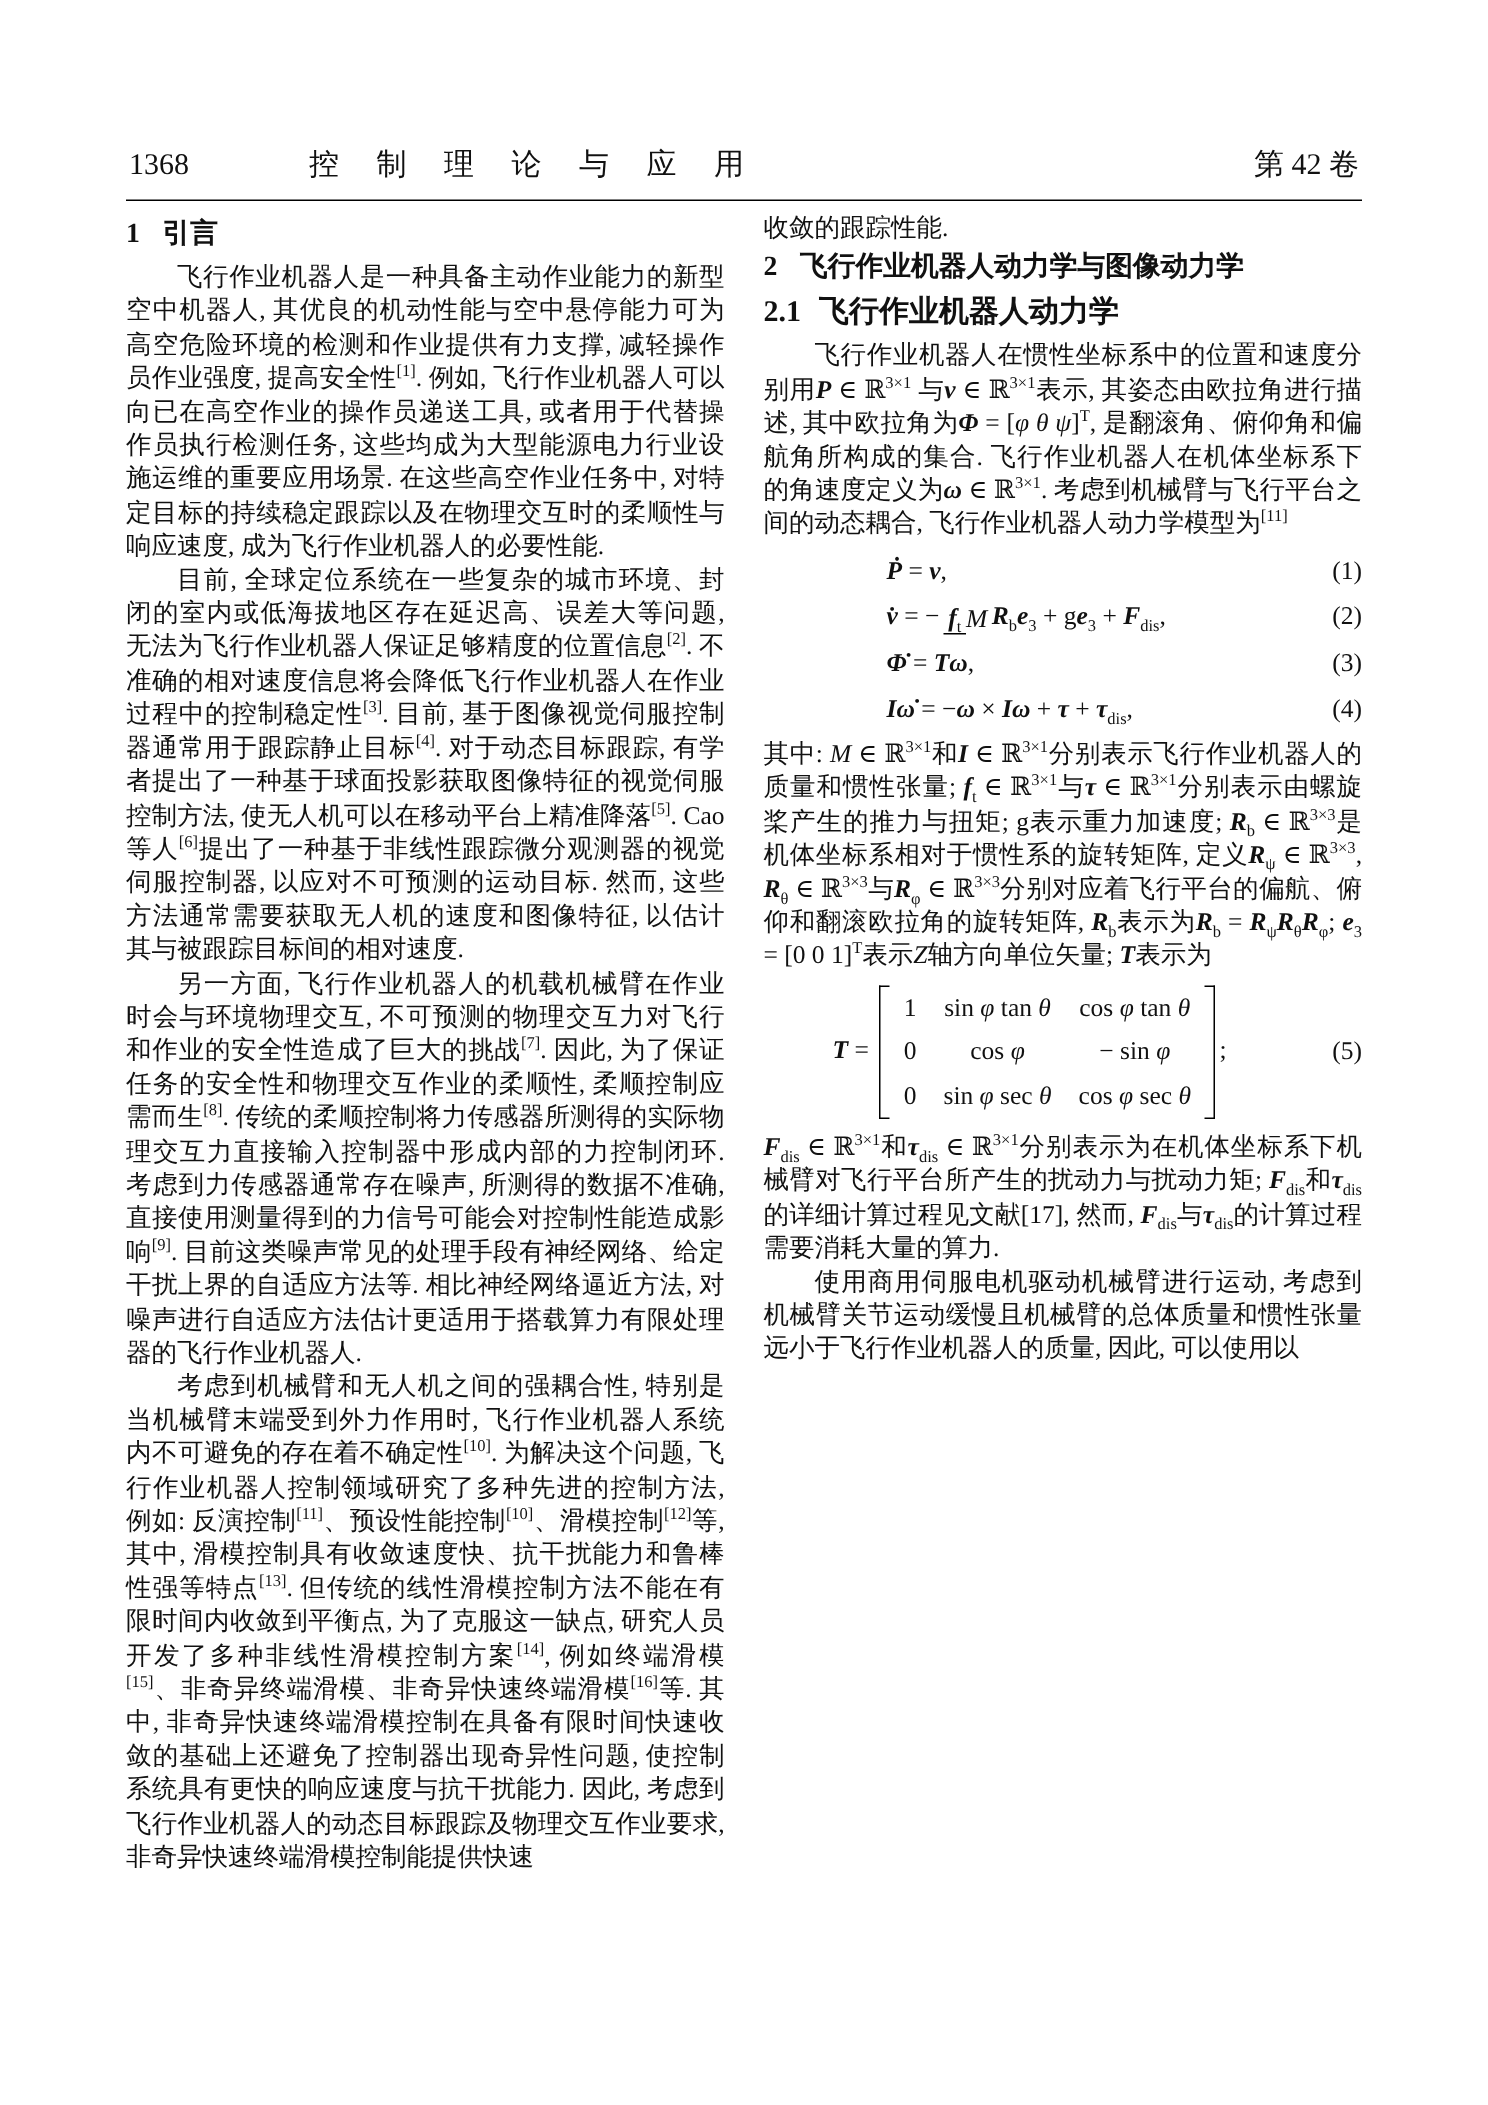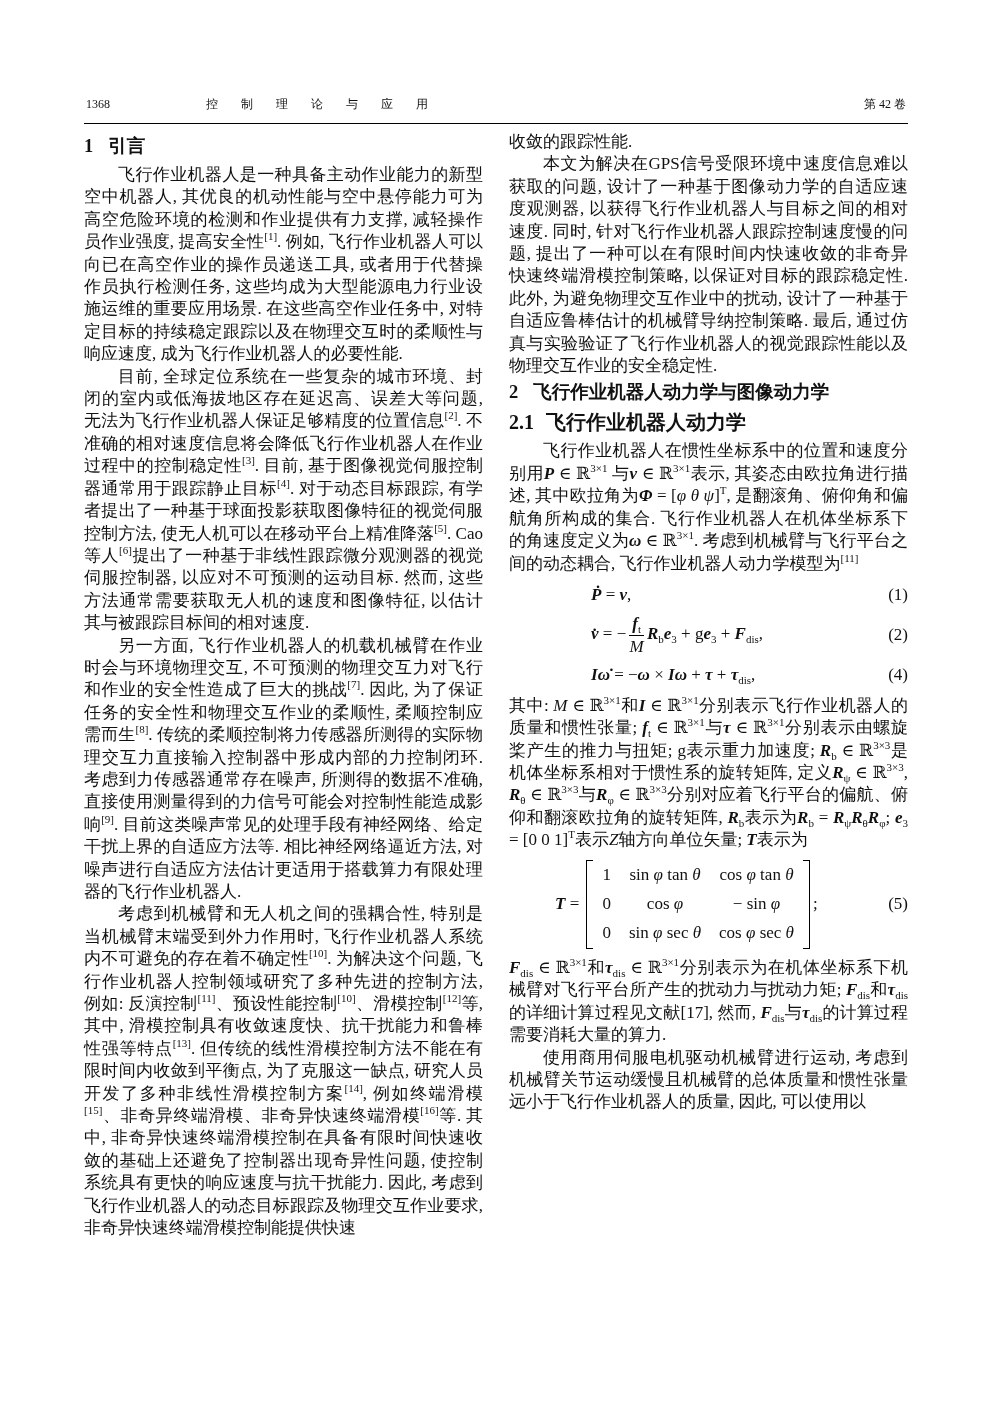--- a/index.html
+++ b/index.html
@@ -3,21 +3,21 @@
 <meta charset="utf-8">
 <style>
   html,body { margin:0; padding:0; }
   body {
     width:992px; height:1403px; background:#ffffff; color:#111;
     font-family:"Liberation Serif","DejaVu Serif","DejaVu Sans",serif;
     overflow:hidden;
   }
   .page { width:824px; margin:0 auto; padding-top:96px; }
 
-  .header { display:flex; align-items:baseline; font-size:12px; padding:0 2px 10px 2px; }
+  .header { display:flex; align-items:baseline; font-size:20px; padding:0 2px 10px 2px; }
   .pnum { width:120px; text-align:left; }
   .jtitle { flex:1; letter-spacing:10px; }
   .vol { width:120px; text-align:right; }
   .rule { border-top:1.6px solid #000; }
 
   .columns { display:flex; gap:26px; margin-top:7px; }
   .col { width:399px; font-size:17px; line-height:22.4px; text-align:justify; }
 
   p { margin:0; }
   .indent { text-indent:34px; }
@@ -29,21 +29,21 @@
   sup { font-size:11px; line-height:0; }
   sub { font-size:11px; line-height:0; }
 
   .eqs { margin:9px 0 6px; }
   .eq { display:flex; align-items:center; margin:8px 0; }
   .eqbody { flex:1; padding-left:82px; white-space:nowrap; }
   .eq-matrix .eqbody { padding-left:46px; }
   .eqnum { text-align:right; }
 
   
-  x-frac { display:inline-flex; flex-direction:column; vertical-align:middle; text-align:center; margin:0 3px; line-height:1.15; }
+  x-frac { display:inline-flex; vertical-align:middle; text-align:center; margin:0 3px; line-height:1.15; }
   x-n { display:block; border-bottom:1.3px solid #000; padding:0 3px 1px; }
   x-d { display:block; padding-top:1px; }
 
   
   x-mat { display:inline-flex; align-items:stretch; vertical-align:middle; margin:0 3px; }
   x-lb { width:6px; border:1.6px solid #000; border-right:none; }
   x-rb { width:6px; border:1.6px solid #000; border-left:none; }
   x-grid { display:inline-grid; grid-template-columns:auto auto auto; column-gap:18px; row-gap:7px; padding:4px 9px; }
   x-c { display:block; text-align:center; }
 </style>
@@ -67,21 +67,20 @@
         <span>引言</span>
       </div>
       <p class="indent">飞行作业机器人是一种具备主动作业能力的新型空中机器人, 其优良的机动性能与空中悬停能力可为高空危险环境的检测和作业提供有力支撑, 减轻操作员作业强度, 提高安全性<sup>[1]</sup>. 例如, 飞行作业机器人可以向已在高空作业的操作员递送工具, 或者用于代替操作员执行检测任务, 这些均成为大型能源电力行业设施运维的重要应用场景. 在这些高空作业任务中, 对特定目标的持续稳定跟踪以及在物理交互时的柔顺性与响应速度, 成为飞行作业机器人的必要性能.</p>
       <p class="indent">目前, 全球定位系统在一些复杂的城市环境、封闭的室内或低海拔地区存在延迟高、误差大等问题, 无法为飞行作业机器人保证足够精度的位置信息<sup>[2]</sup>. 不准确的相对速度信息将会降低飞行作业机器人在作业过程中的控制稳定性<sup>[3]</sup>. 目前, 基于图像视觉伺服控制器通常用于跟踪静止目标<sup>[4]</sup>. 对于动态目标跟踪, 有学者提出了一种基于球面投影获取图像特征的视觉伺服控制方法, 使无人机可以在移动平台上精准降落<sup>[5]</sup>. Cao等人<sup>[6]</sup>提出了一种基于非线性跟踪微分观测器的视觉伺服控制器, 以应对不可预测的运动目标. 然而, 这些方法通常需要获取无人机的速度和图像特征, 以估计其与被跟踪目标间的相对速度.</p>
       <p class="indent">另一方面, 飞行作业机器人的机载机械臂在作业时会与环境物理交互, 不可预测的物理交互力对飞行和作业的安全性造成了巨大的挑战<sup>[7]</sup>. 因此, 为了保证任务的安全性和物理交互作业的柔顺性, 柔顺控制应需而生<sup>[8]</sup>. 传统的柔顺控制将力传感器所测得的实际物理交互力直接输入控制器中形成内部的力控制闭环. 考虑到力传感器通常存在噪声, 所测得的数据不准确, 直接使用测量得到的力信号可能会对控制性能造成影响<sup>[9]</sup>. 目前这类噪声常见的处理手段有神经网络、给定干扰上界的自适应方法等. 相比神经网络逼近方法, 对噪声进行自适应方法估计更适用于搭载算力有限处理器的飞行作业机器人.</p>
       <p class="indent">考虑到机械臂和无人机之间的强耦合性, 特别是当机械臂末端受到外力作用时, 飞行作业机器人系统内不可避免的存在着不确定性<sup>[10]</sup>. 为解决这个问题, 飞行作业机器人控制领域研究了多种先进的控制方法, 例如: 反演控制<sup>[11]</sup>、预设性能控制<sup>[10]</sup>、滑模控制<sup>[12]</sup>等, 其中, 滑模控制具有收敛速度快、抗干扰能力和鲁棒性强等特点<sup>[13]</sup>. 但传统的线性滑模控制方法不能在有限时间内收敛到平衡点, 为了克服这一缺点, 研究人员开发了多种非线性滑模控制方案<sup>[14]</sup>, 例如终端滑模<sup>[15]</sup>、非奇异终端滑模、非奇异快速终端滑模<sup>[16]</sup>等. 其中, 非奇异快速终端滑模控制在具备有限时间快速收敛的基础上还避免了控制器出现奇异性问题, 使控制系统具有更快的响应速度与抗干扰能力. 因此, 考虑到飞行作业机器人的动态目标跟踪及物理交互作业要求, 非奇异快速终端滑模控制能提供快速</p>
     </div>
 
     <div class="col">
       <p class="noindent">收敛的跟踪性能.</p>
-      <p class="indent">本文为解决在GPS信号受限环境中速度信息难以获取的问题, 设计了一种基于图像动力学的自适应速度观测器, 以获得飞行作业机器人与目标之间的相对速度. 同时, 针对飞行作业机器人跟踪控制速度慢的问题, 提出了一种可以在有限时间内快速收敛的非奇异快速终端滑模控制策略, 以保证对目标的跟踪稳定性. 此外, 为避免物理交互作业中的扰动, 设计了一种基于自适应鲁棒估计的机械臂导纳控制策略. 最后, 通过仿真与实验验证了飞行作业机器人的视觉跟踪性能以及物理交互作业的安全稳定性.</p>
 
       <div class="h1">
         <span>2</span>
         <span>飞行作业机器人动力学与图像动力学</span>
       </div>
 
       <div class="h2">
         <span>2.1</span>
         <span>飞行作业机器人动力学</span>
       </div>
@@ -91,20 +90,24 @@
         <div class="eq">
           <span class="eqbody"><b><i>Ṗ</i></b> = <b><i>v</i></b>,</span>
           <span class="eqnum">(1)</span>
         </div>
         <div class="eq">
           <span class="eqbody"><b><i>v̇</i></b> = −<x-frac>
                 <x-n><b><i>f</i></b><sub>t</sub></x-n>
                 <x-d><i>M</i></x-d>
               </x-frac><b><i>R</i></b><sub>b</sub><b><i>e</i></b><sub>3</sub> + g<b><i>e</i></b><sub>3</sub> + <b><i>F</i></b><sub>dis</sub>,</span>
           <span class="eqnum">(2)</span>
+        </div>
+        <div class="eq">
+          <span class="eqbody"><b><i>Φ̇</i></b> = <b><i>T</i></b><b><i>ω</i></b>,</span>
+          <span class="eqnum">(3)</span>
         </div>
         <div class="eq">
           <span class="eqbody"><b><i>I</i></b><b><i>ω̇</i></b> = −<b><i>ω</i></b> × <b><i>I</i></b><b><i>ω</i></b> + <b><i>τ</i></b> + <b><i>τ</i></b><sub>dis</sub>,</span>
           <span class="eqnum">(4)</span>
         </div>
       </div>
 
       <p class="noindent">其中: <i>M</i> ∈ ℝ<sup>3×1</sup>和<b><i>I</i></b> ∈ ℝ<sup>3×1</sup>分别表示飞行作业机器人的质量和惯性张量; <b><i>f</i></b><sub>t</sub> ∈ ℝ<sup>3×1</sup>与<b><i>τ</i></b> ∈ ℝ<sup>3×1</sup>分别表示由螺旋桨产生的推力与扭矩; g表示重力加速度; <b><i>R</i></b><sub>b</sub> ∈ ℝ<sup>3×3</sup>是机体坐标系相对于惯性系的旋转矩阵, 定义<b><i>R</i></b><sub>ψ</sub> ∈ ℝ<sup>3×3</sup>, <b><i>R</i></b><sub>θ</sub> ∈ ℝ<sup>3×3</sup>与<b><i>R</i></b><sub>φ</sub> ∈ ℝ<sup>3×3</sup>分别对应着飞行平台的偏航、俯仰和翻滚欧拉角的旋转矩阵, <b><i>R</i></b><sub>b</sub>表示为<b><i>R</i></b><sub>b</sub> = <b><i>R</i></b><sub>ψ</sub><b><i>R</i></b><sub>θ</sub><b><i>R</i></b><sub>φ</sub>; <b><i>e</i></b><sub>3</sub> = [0 0 1]<sup>T</sup>表示<i>Z</i>轴方向单位矢量; <b><i>T</i></b>表示为</p>
 
       <div class="eq eq-matrix">

